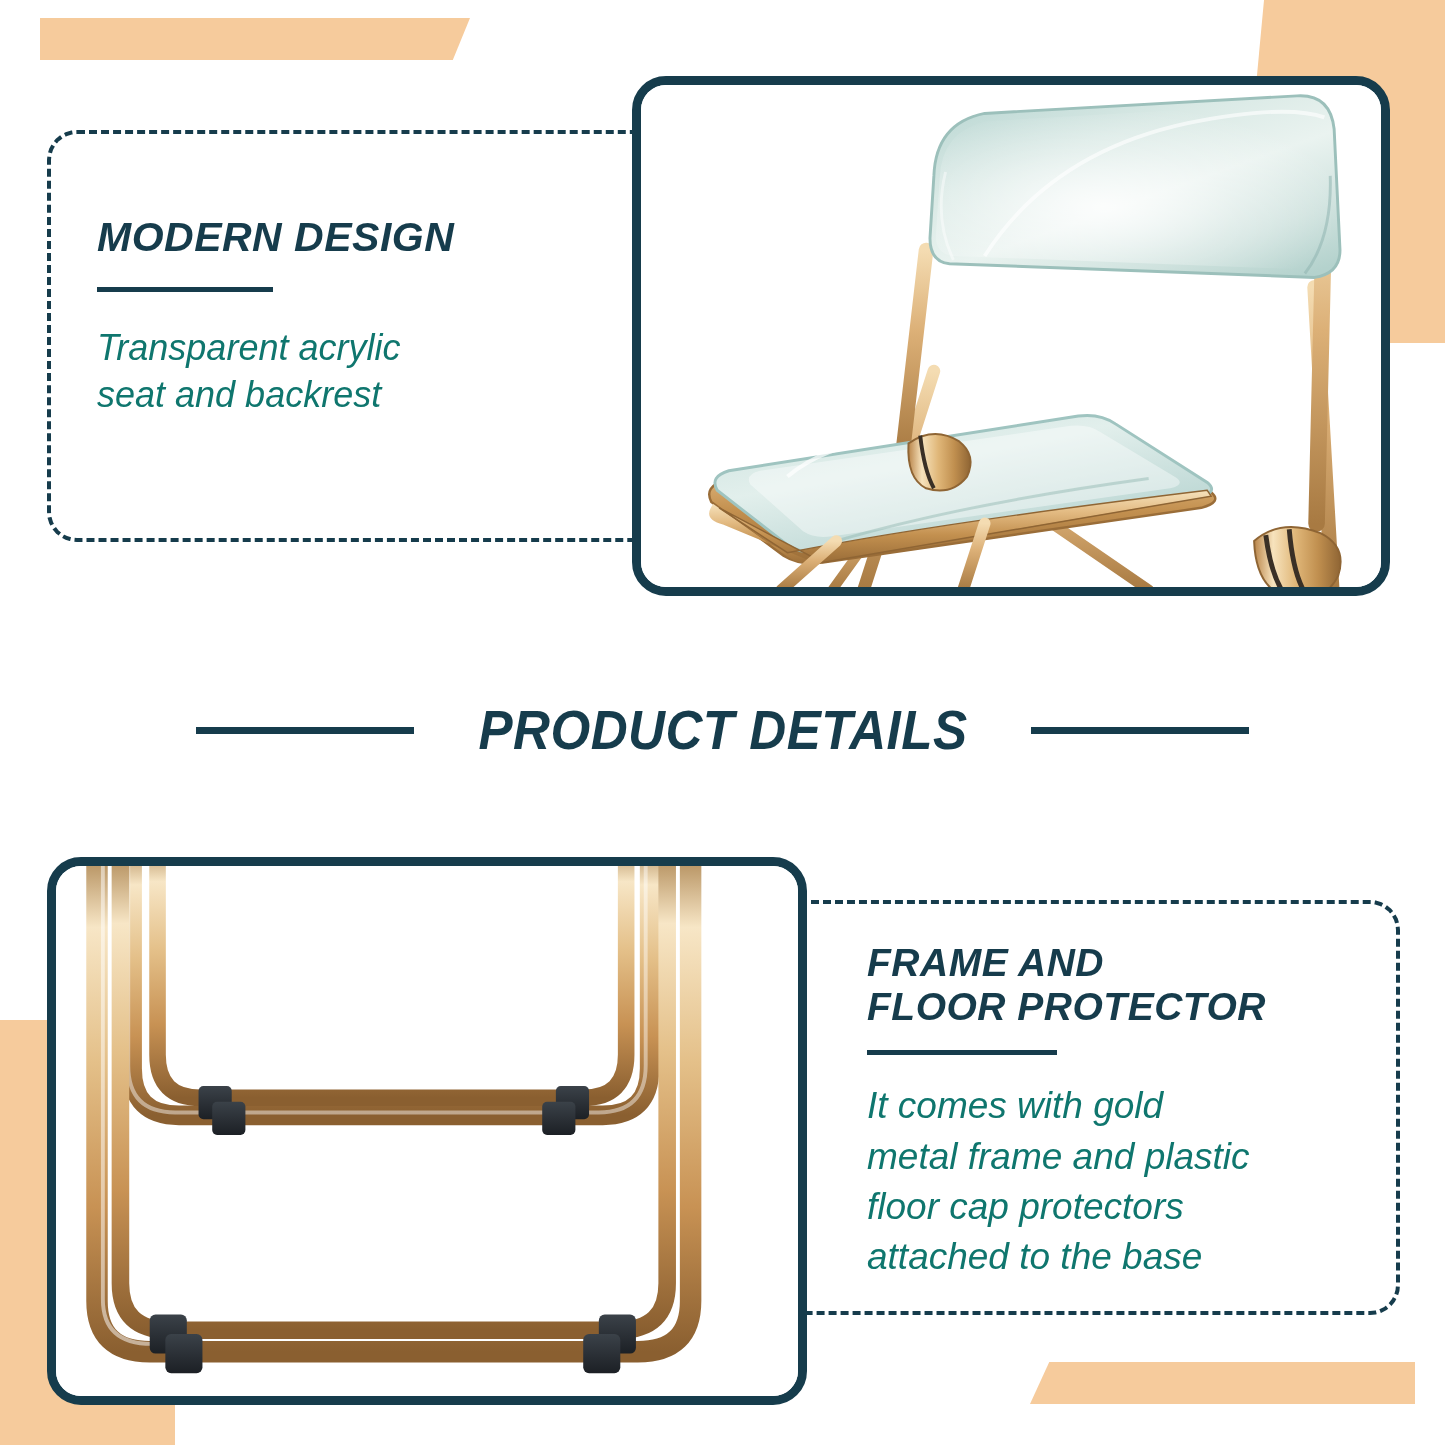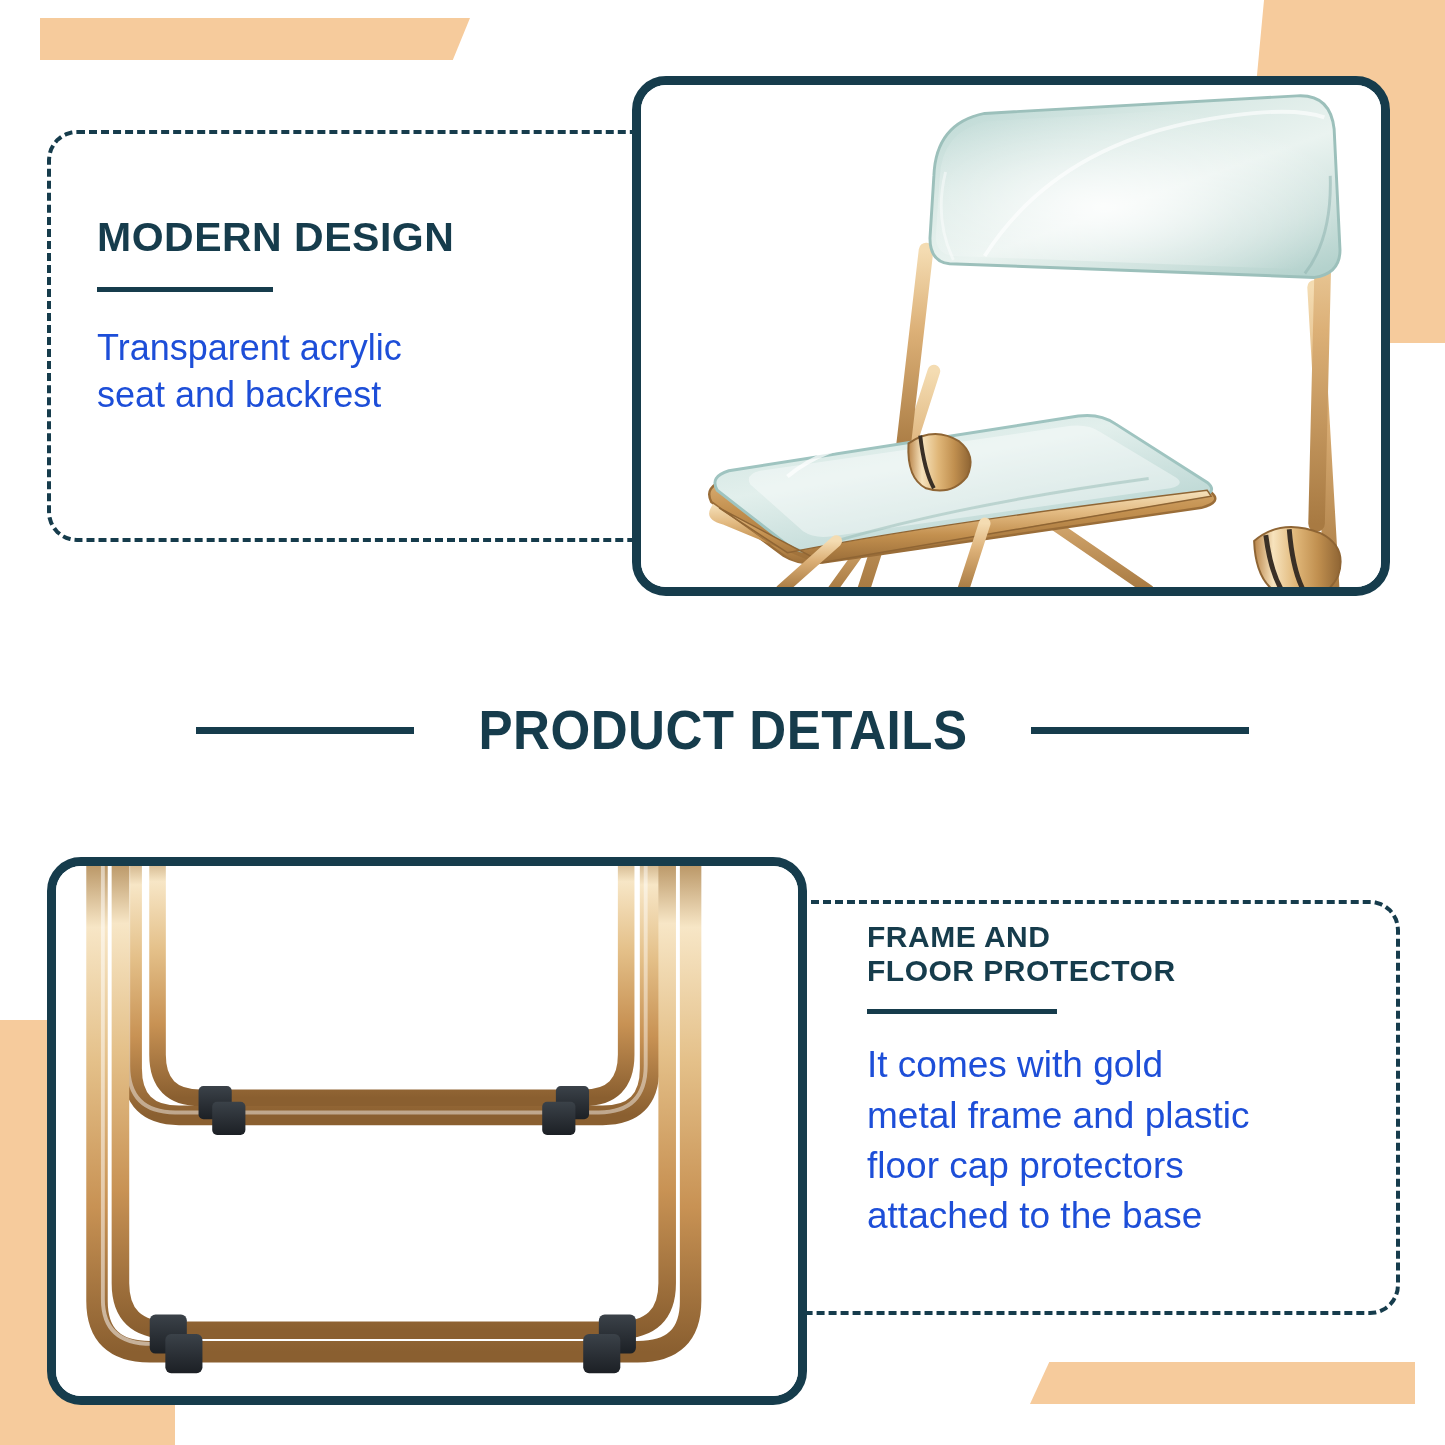--- a/index.html
+++ b/index.html
@@ -3,21 +3,21 @@
 <meta charset="utf-8">
 <style>
   * { margin:0; padding:0; box-sizing:border-box; }
   html,body { background:#ffffff; }
   body {
     width:1445px; height:1445px;
     font-family:"Liberation Sans", sans-serif;
     position:relative; overflow:hidden;
     -webkit-font-smoothing:antialiased;
   }
-  #stage { position:absolute; inset:0; width:1445px; height:1445px; background:#fff; }
+  #stage { position:absolute; inset:0; width:1445px; height:1445px; background:#fff;font-style:italic; }
 
   
   .peach { position:absolute; background:#f6cb9c; }
   #peach-top-left {
     left:40px; top:18px; width:430px; height:42px;
     clip-path:polygon(0 0, 100% 0, 96% 100%, 0 100%);
   }
   #peach-top-right {
     left:1232px; top:-2px; width:230px; height:345px;
     clip-path:polygon(14% 0, 100% 0, 100% 100%, 0 100%);
@@ -59,33 +59,33 @@
   #modern-text { left:97px; top:215px; width:520px; }
   #frame-text  { left:867px; top:920px; width:500px; }
 
   .card-title {
     color:#163c4c;
     font-weight:bold;
     letter-spacing:0.5px;
     line-height:1.12;
   }
   #modern-text .card-title { font-size:41px; }
-  #frame-text  .card-title { font-size:30px; }
+  #frame-text  .card-title { font-size:39px;margin-top:21px; }
 
   .accent-rule {
     background:#163c4c;
     height:5px;
     margin-top:26px;
     margin-bottom:32px;
   }
   #modern-text .accent-rule { width:176px; }
   #frame-text  .accent-rule { width:190px; margin-top:22px; margin-bottom:26px; }
 
   .card-body {
-    color:#1d4ed8;
+    color:#0f766e;
     font-size:36px;
     line-height:1.32;
     font-weight:400;
   }
   #frame-text .card-body { font-size:37px; line-height:1.36; }
 
   
   #section-heading {
     position:absolute; left:0; top:676px; width:1445px; height:108px;
     display:flex; align-items:center; justify-content:center; gap:46px;

